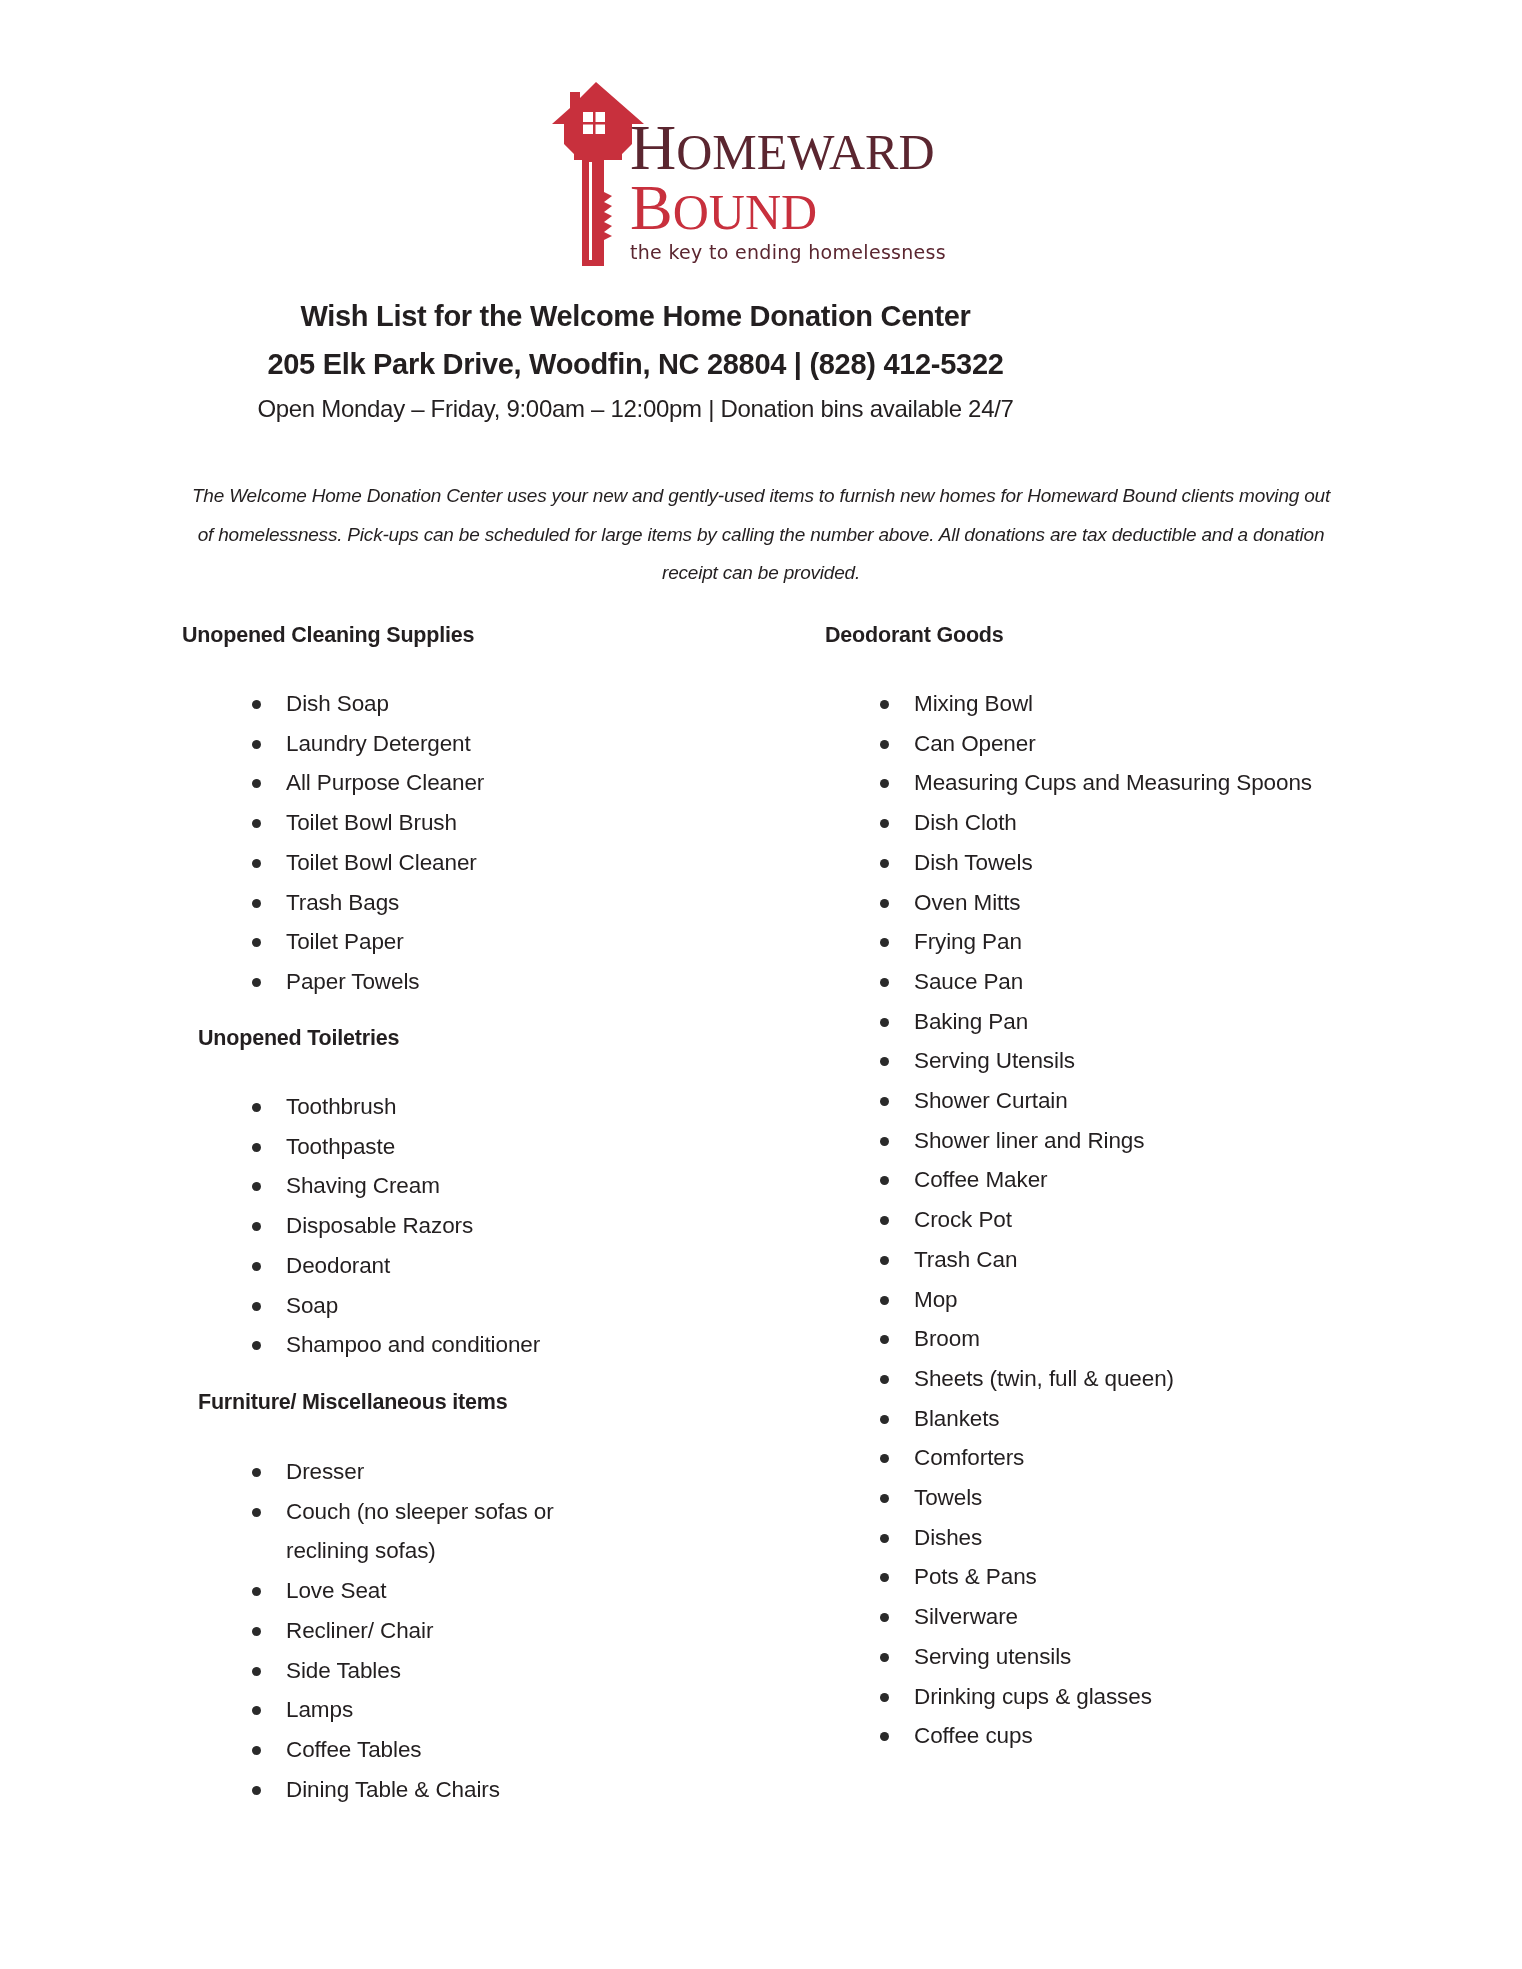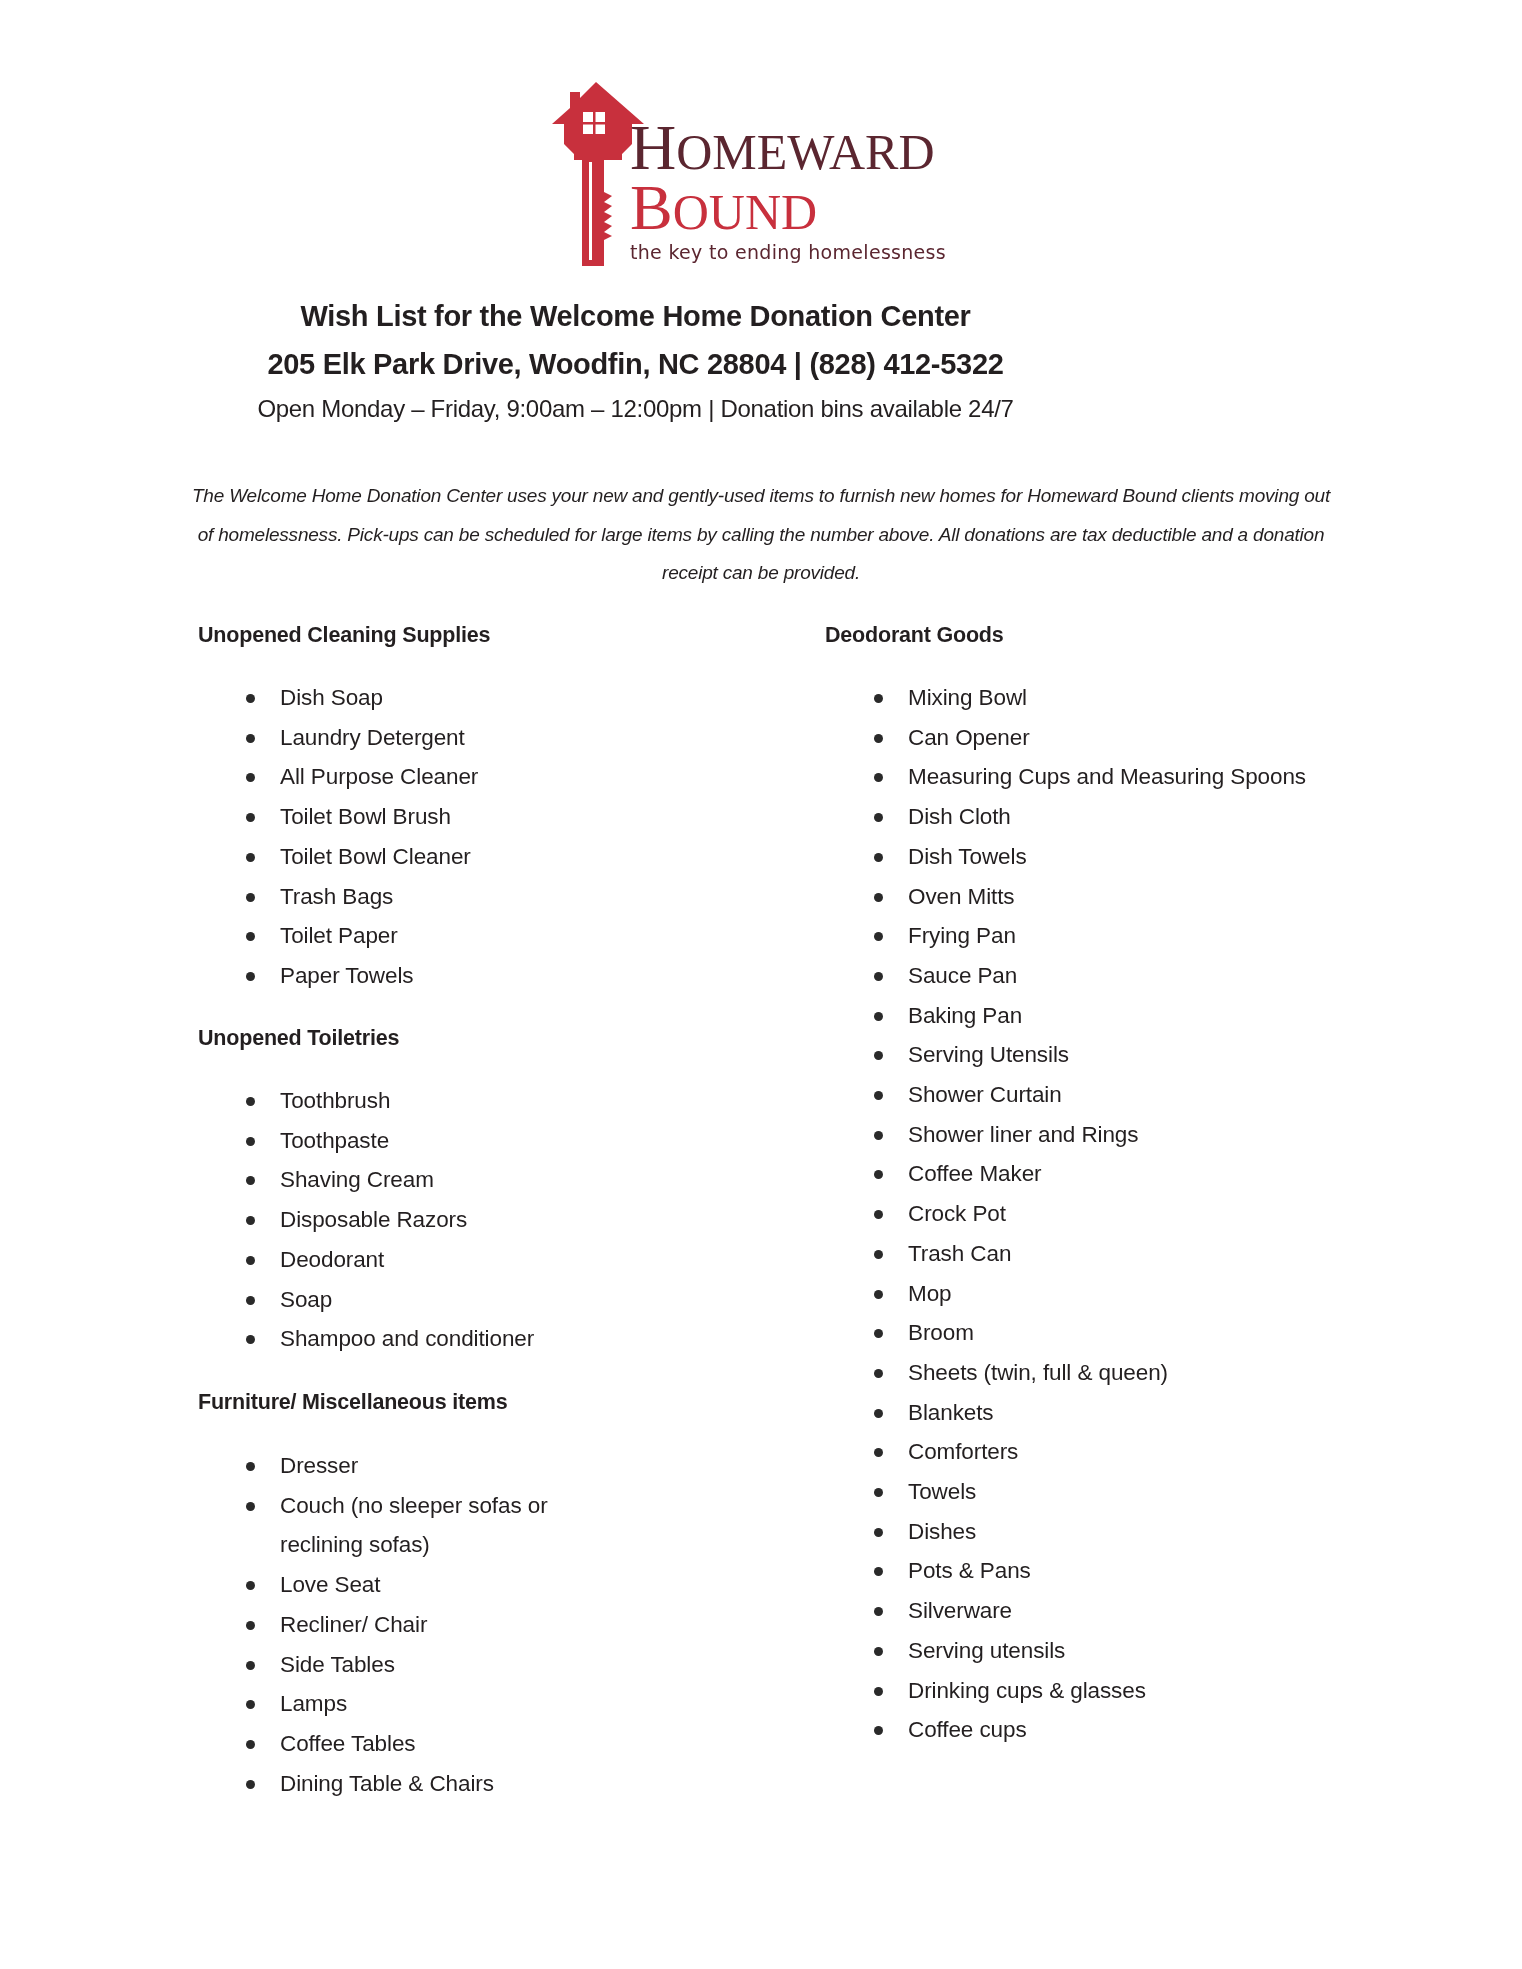--- a/index.html
+++ b/index.html
@@ -22,21 +22,21 @@
   .center-line { position: absolute; left: 0; width: 1271px; text-align: center; white-space: nowrap; }
   #title { top: 296px; font-size: 29px; font-weight: bold; line-height: 40px; letter-spacing: -0.3px; }
   #address { top: 344px; font-size: 29px; font-weight: bold; line-height: 40px; letter-spacing: -0.3px; }
   #hours { top: 392px; font-size: 24px; line-height: 34px; letter-spacing: -0.3px; }
 
   #intro { position: absolute; left: 190px; width: 1142px; top: 458px; text-align: center;
            font-style: italic; font-size: 19px; line-height: 38.5px; letter-spacing: -0.2px; }
 
   
   .section-heading { position: absolute; font-weight: bold; font-size: 21.5px; line-height: 30px; white-space: nowrap; letter-spacing: -0.2px; }
-  .list { position: absolute; margin: 0; padding: 0; list-style: none; }
+  .list { position: absolute; margin: 6px; padding: 0; list-style: none; }
   .list li { position: relative; font-size: 22.5px; line-height: 39.7px; white-space: nowrap; padding-left: 40px; letter-spacing: -0.1px; }
   .list li .bullet { position: absolute; left: 0; top: 0; width: 40px; line-height: 39.7px; font-size: 18px; text-align: left; }
   .list li .bullet::before { content: ""; display: inline-block; width: 9px; height: 9px; border-radius: 50%;
                              background: #2a2a2a; position: absolute; left: 6px; top: 16px; }
   .list li.wrap { white-space: normal; width: 330px; }
 </style>
 </head>
 <body>
 
 <div id="logo">
@@ -57,21 +57,21 @@
   <div class="logo-line2" id="logo-l2"><span class="big">B</span><span class="sc">OUND</span></div>
   <div class="logo-tag">the key to ending homelessness</div>
 </div>
 
 <div id="title" class="center-line">Wish List for the Welcome Home Donation Center</div>
 <div id="address" class="center-line">205 Elk Park Drive, Woodfin, NC 28804 | (828) 412-5322</div>
 <div id="hours" class="center-line">Open Monday – Friday, 9:00am – 12:00pm | Donation bins available 24/7</div>
 
 <p id="intro">The Welcome Home Donation Center uses your new and gently-used items to furnish new homes for Homeward Bound clients moving out of homelessness. Pick-ups can be scheduled for large items by calling the number above. All donations are tax deductible and a donation receipt can be provided.</p>
 
-<div class="section-heading" style="left:198px; top:620px;">Unopened Cleaning Supplies</div>
+<div class="section-heading" style="left:182px; top:620px;">Unopened Cleaning Supplies</div>
 <ul class="list" id="list-cleaning" style="left:240px; top:678px;">
     <li><span class="bullet"></span><span>Dish Soap</span></li>
     <li><span class="bullet"></span><span>Laundry Detergent</span></li>
     <li><span class="bullet"></span><span>All Purpose Cleaner</span></li>
     <li><span class="bullet"></span><span>Toilet Bowl Brush</span></li>
     <li><span class="bullet"></span><span>Toilet Bowl Cleaner</span></li>
     <li><span class="bullet"></span><span>Trash Bags</span></li>
     <li><span class="bullet"></span><span>Toilet Paper</span></li>
     <li><span class="bullet"></span><span>Paper Towels</span></li>
   </ul>

